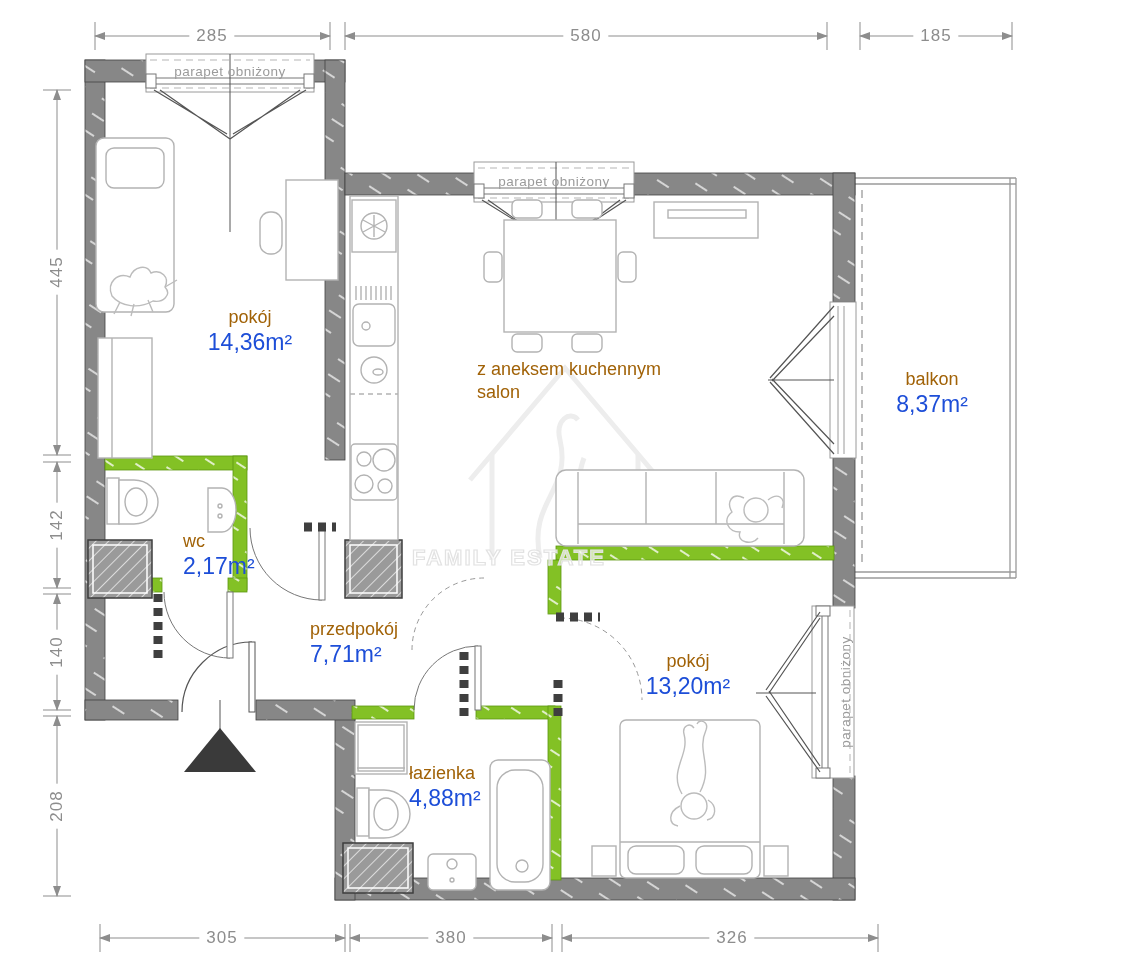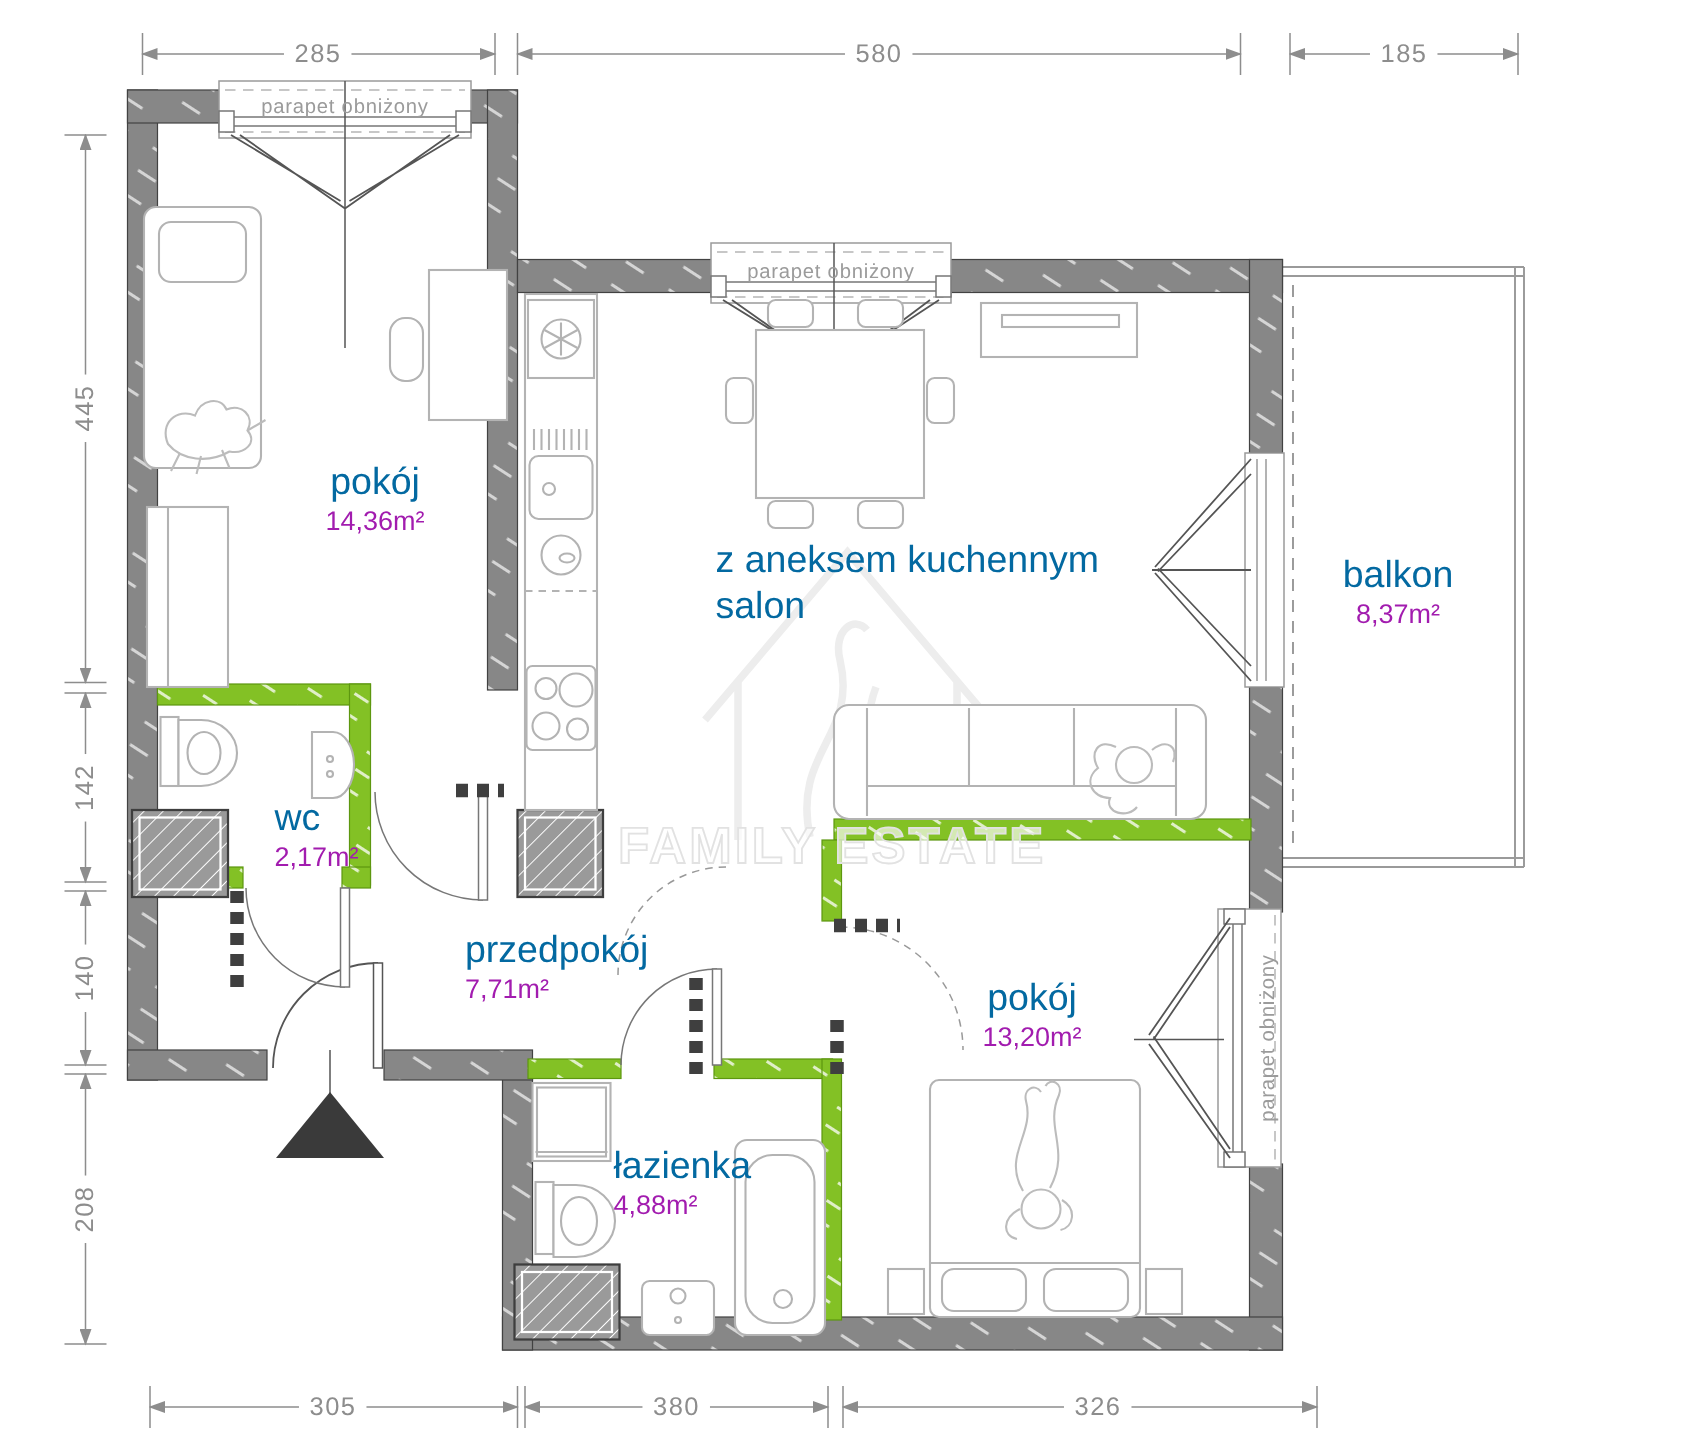--- a/index.html
+++ b/index.html
@@ -8,24 +8,24 @@
   .plan svg{position:absolute;left:0;top:0;z-index:1;}
   .lbl{position:absolute;z-index:3;}
   .dim{position:absolute;z-index:3;transform:translate(-50%,-50%);font-size:17px;color:#8d8d8d;
        background:#fff;padding:0 7px;white-space:nowrap;letter-spacing:1px;}
   .dim.v{transform:translate(-50%,-50%) rotate(-90deg);}
   .parapet{position:absolute;z-index:3;transform:translate(-50%,-50%);font-size:13.5px;color:#9b9b9b;
        letter-spacing:.5px;white-space:nowrap;}
   .parapet.v{transform:translate(-50%,-50%) rotate(-90deg);}
   .room-label{position:absolute;z-index:3;white-space:nowrap;}
   .room-label.center{transform:translateX(-50%);text-align:center;}
-  .rname{font-size:25px;color:#0369a1;line-height:1.25;}
-  .rarea{font-size:18px;color:#a21caf;line-height:1.2;}
+  .rname{font-size:18px;color:#a16207;line-height:1.25;}
+  .rarea{font-size:23px;color:#1d4ed8;line-height:1.2;}
   .watermark-text{position:absolute;z-index:4;left:412px;top:545px;width:320px;
-       font-size:34px;font-weight:bold;letter-spacing:2px;color:rgba(255,255,255,.65);
+       font-size:22px;font-weight:bold;letter-spacing:2px;color:rgba(255,255,255,.65);
        -webkit-text-stroke:1.2px #e2e2e2;pointer-events:none;white-space:nowrap;}
 </style>
 </head>
 <body>
 
 <div class="plan">
 
 <svg width="1126" height="960" viewBox="0 0 1126 960">
   <defs>
     <pattern id="wtex" width="34" height="18" patternUnits="userSpaceOnUse" patternTransform="rotate(33)">

